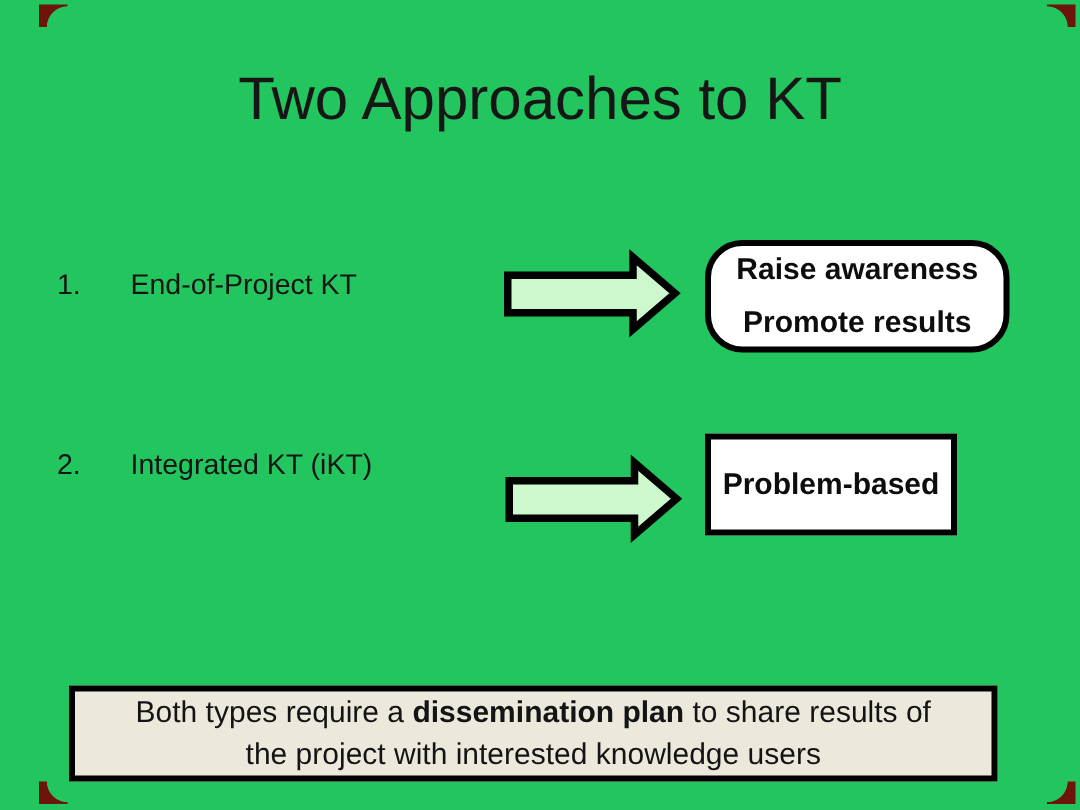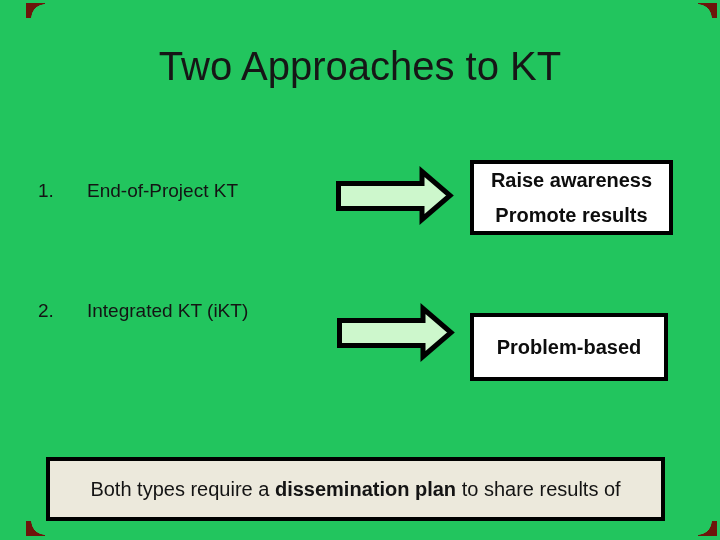--- a/index.html
+++ b/index.html
@@ -56,22 +56,22 @@
     box-sizing: border-box;
     display: flex;
     flex-direction: column;
     justify-content: center;
     align-items: center;
     text-align: center;
     font-weight: bold;
     font-size: 20px;
     color: #0d0d0d;
   }
-  .box1 { top: 160px; width: 203px; height: 75px; line-height: 35px; }
-  .box2 { top: 313px; width: 198px; height: 68px; line-height: 28px; gap: 31px; }
+  .box1 { top: 160px; width: 203px; height: 75px; line-height: 35px; border-radius: 25px; }
+  .box2 { top: 289px; width: 168px; height: 68px; line-height: 28px; gap: 31px; }
 
   .footer-box {
     position: absolute;
     left: 46px; top: 457px;
     width: 619px; height: 64px;
     box-sizing: border-box;
     border: 4px solid #000000;
     background: #ece9dc;
     display: flex;
     flex-direction: column;
@@ -116,15 +116,16 @@
   <svg class="arrow-svg arrow2" width="122" height="56" viewBox="0 0 122 56">
     <polygon points="2.5,14.5 86,14.5 86,2.5 114,26.5 86,50.5 86,39.5 2.5,39.5" fill="#cdf7cc" stroke="#000000" stroke-width="5" stroke-linejoin="miter"></polygon>
   </svg>
 
   <div class="outcome-box box2">
     <div class="line">Problem-based</div>
   </div>
 
   <div class="footer-box">
     <div class="line"><span>Both types require a </span><b>dissemination plan</b><span> to share results of</span></div>
+    <div class="line">the project with interested knowledge users</div>
   </div>
 
 </div>
 
 </body></html>

